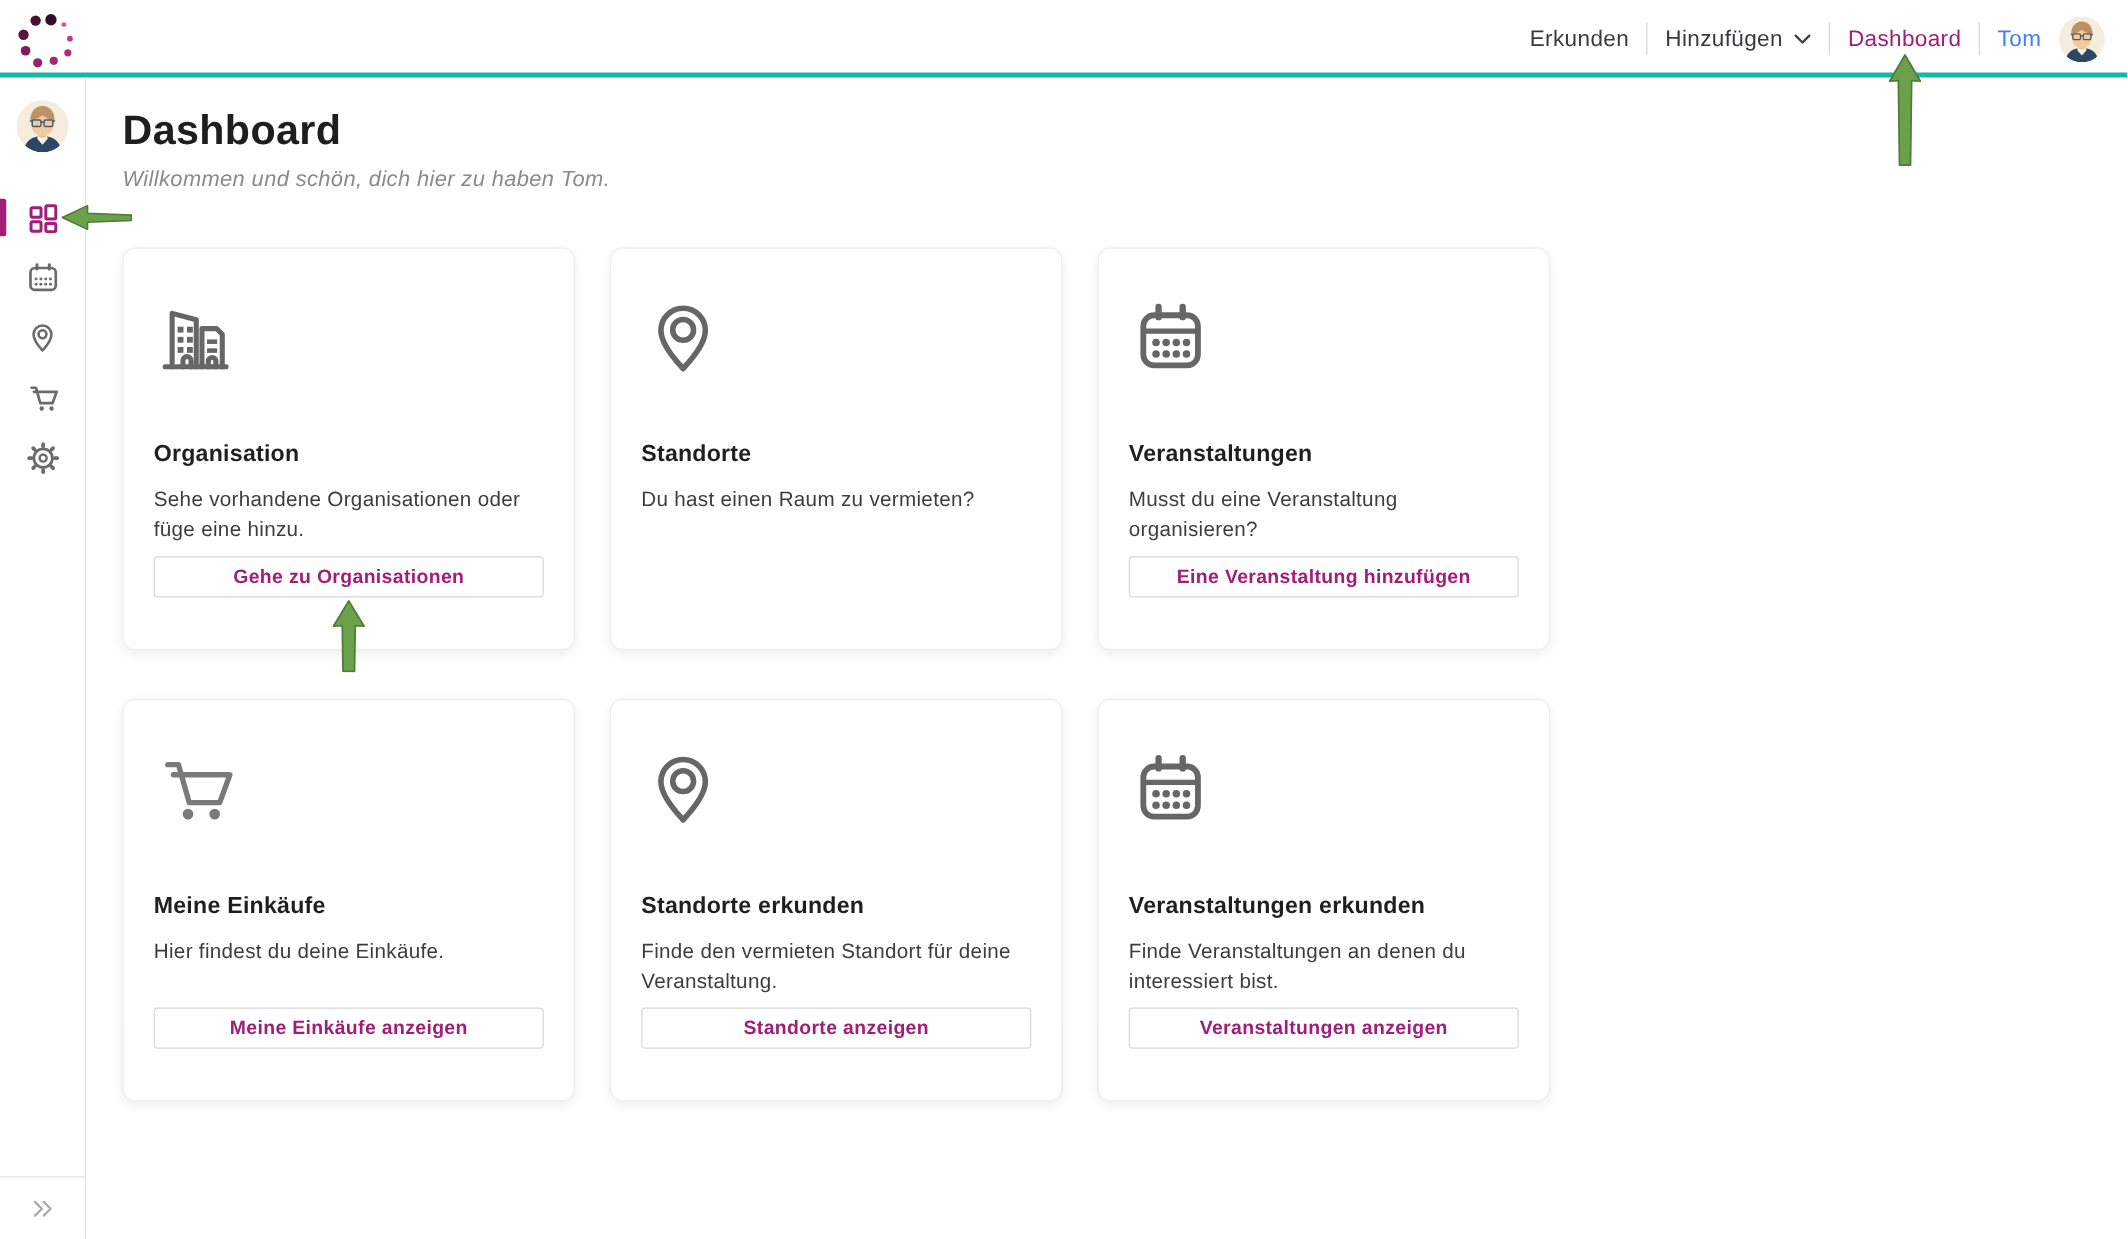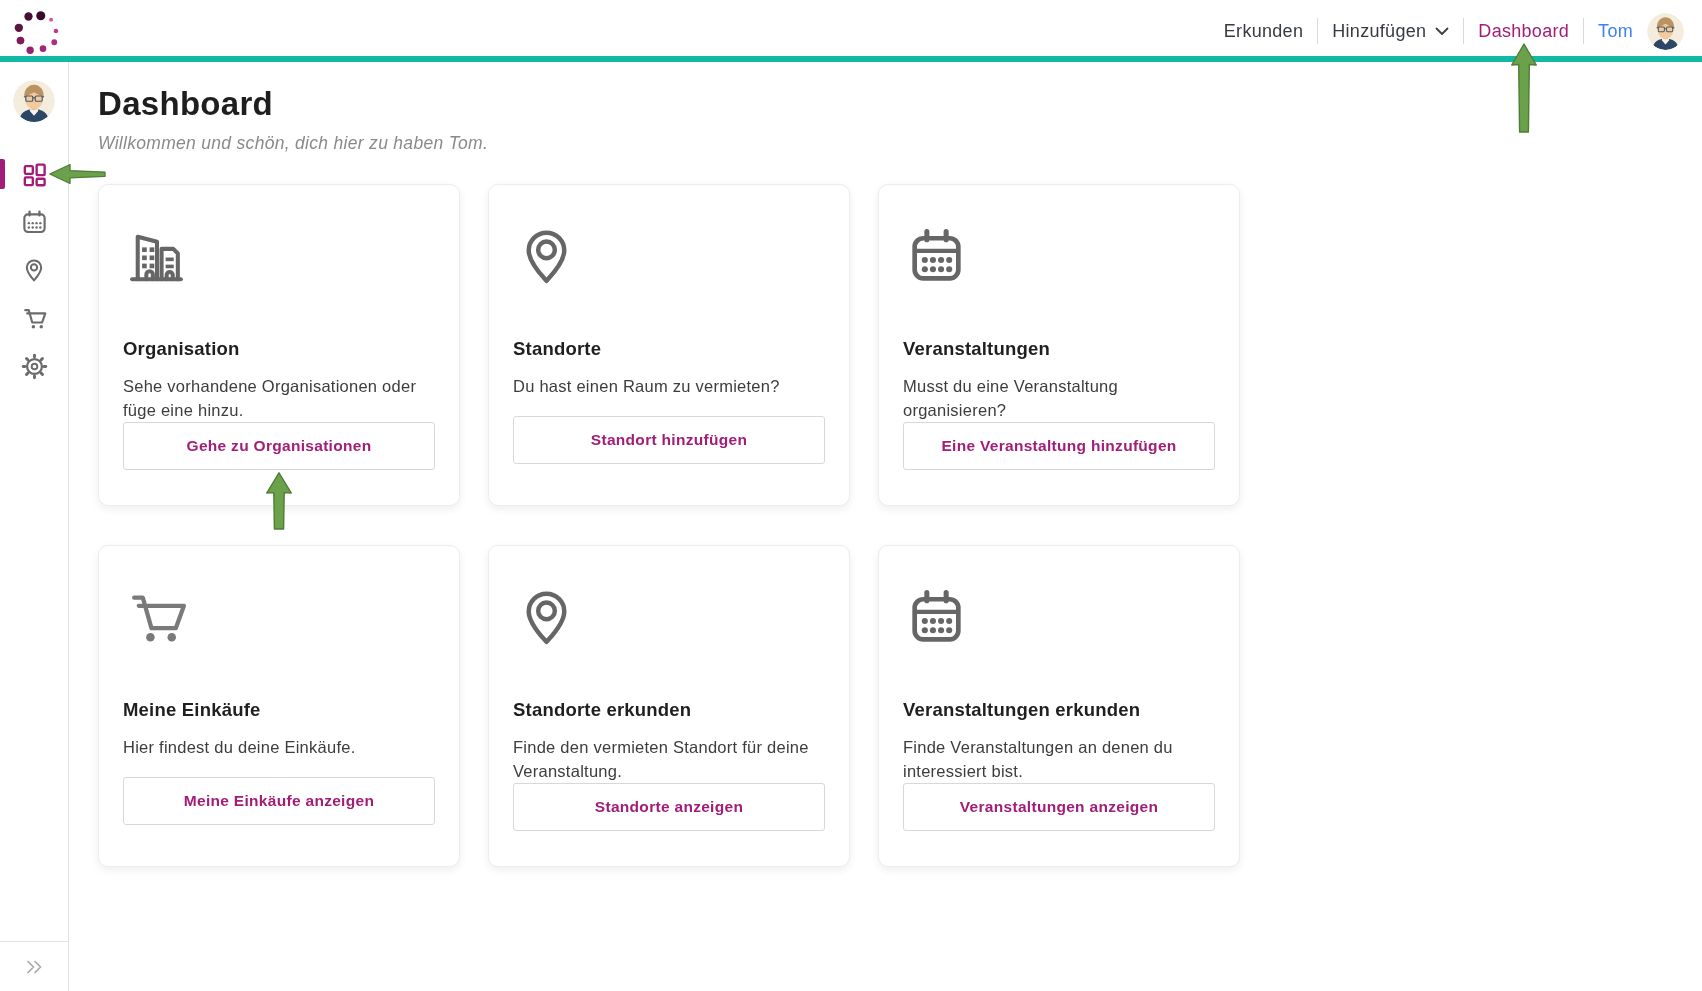--- a/index.html
+++ b/index.html
@@ -9,21 +9,21 @@
     font-family: "Liberation Sans", "DejaVu Sans", sans-serif;
     color: #1f1f1f;
     position: relative;
     overflow: hidden;
   }
   #app { position: absolute; inset: 0; background: #fff; }
 
   
   .header {
     position: absolute; top: 0; left: 0; right: 0; height: 62px;
-    border-bottom: 6px solid #14b8a6;
+    border-bottom: 4px solid #14b8a6;
     background: #fff; z-index: 20;
   }
   .logo { position: absolute; left: 6px; top: 2px; }
   .topnav {
     position: absolute; right: 18px; top: 0; height: 62px;
     display: flex; align-items: center; gap: 14px;
   }
   .nav-item {
     font-size: 18px; letter-spacing: .3px; color: #363b40;
     cursor: pointer; position: relative; display: flex; align-items: center; gap: 9px;
@@ -63,41 +63,41 @@
   .main { position: absolute; left: 98px; top: 62px; right: 0; }
   .page-title {
     padding-top: 22px; font-size: 33px; line-height: 40px; font-weight: 700;
     color: #1e1e1e; letter-spacing: .3px;
   }
   .page-subtitle {
     margin-top: 6px; font-size: 17.5px; line-height: 26px;
     color: #8a8a8a; letter-spacing: .3px; font-style: italic;
   }
   .cards-grid {
-    margin-top: 28px;
+    margin-top: 42px;
     display: grid;
     grid-template-columns: repeat(3, 362px);
     grid-auto-rows: 322px;
     gap: 39px 28px;
   }
   .card {
     background: #fff;
     border: 1px solid #ededed;
     border-radius: 10px;
     box-shadow: 0 3px 9px rgba(0,0,0,.07);
     padding: 24px 24px 41px 24px;
     display: flex; flex-direction: column;
     position: relative;
   }
   .card-icon { margin-top: 14px; height: 67px; }
   .card-title { margin-top: 48px; font-size: 18.5px; font-weight: 700; color: #1f1f1f; letter-spacing: .2px; }
   .card-desc { margin-top: 14px; font-size: 16.5px; line-height: 24px; color: #3d3d3d; letter-spacing: .25px; max-width: 316px; }
   .btn-wrap { margin-top: auto; position: relative; }
   .card-btn {
-    width: 100%; height: 48px;
+    width: 100%; height: 33px;
     background: #fff; border: 1px solid #d8d8d8; border-radius: 3px;
     color: #a11d78; font-family: inherit; font-size: 15.5px; font-weight: 700; letter-spacing: .3px;
     cursor: pointer;
   }
   .btn-arrow { position: absolute; top: calc(100% + 2px); left: 50%; transform: translateX(-50%); z-index: 25; }
 </style>
 </head>
 <body>
 
 <div id="app">
@@ -308,23 +308,20 @@
         <div class="card-icon">
           <svg viewBox="0 0 66 66" width="67" height="67">
             <g stroke="#666" stroke-width="4.4" fill="none" stroke-linecap="round" stroke-linejoin="round">
               <path d="M33 57 C29 52.5 15.5 39 15.5 27 a17.5 17.5 0 1 1 35 0 C50.5 39 37 52.5 33 57 Z"></path>
               <circle cx="33" cy="26.5" r="8.2"></circle>
             </g>
           </svg>
         </div>
         <h3 class="card-title">Standorte</h3>
         <p class="card-desc">Du hast einen Raum zu vermieten?</p>
-        <div class="btn-wrap">
-          <button class="card-btn">Standort hinzufügen</button>
-        </div>
       </div>
 
       <div class="card">
         <div class="card-icon">
           <svg viewBox="0 0 66 66" width="67" height="67">
             <g stroke="#666" fill="none" stroke-linecap="round" stroke-linejoin="round">
               <rect x="11.5" y="15" width="43" height="39.5" rx="8.5" stroke-width="4.6"></rect>
               <path d="M13 27.5 H53" stroke-width="4.2"></path>
               <path d="M23.5 8.5 V16.5 M42.5 8.5 V16.5" stroke-width="5"></path>
             </g>

